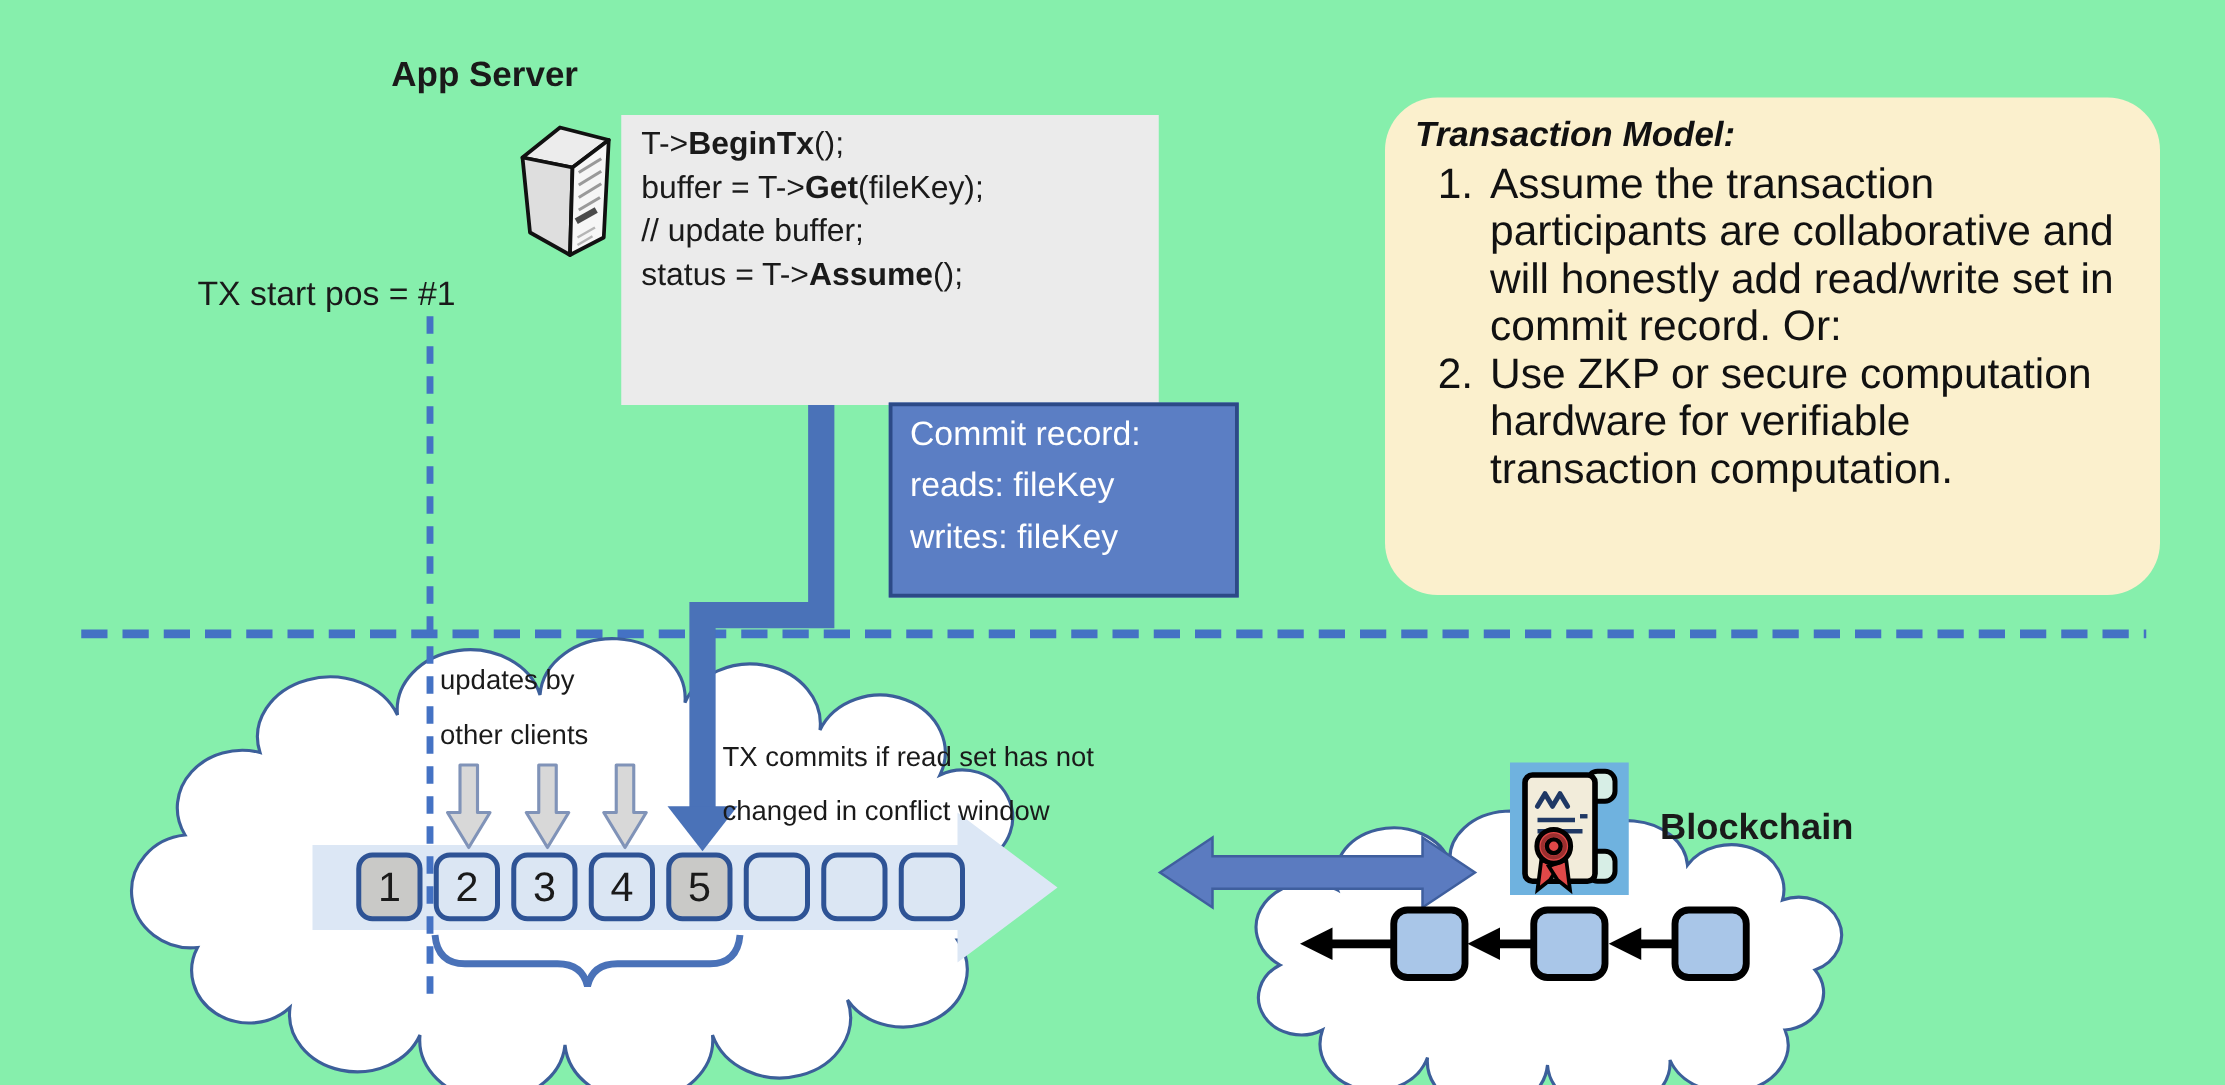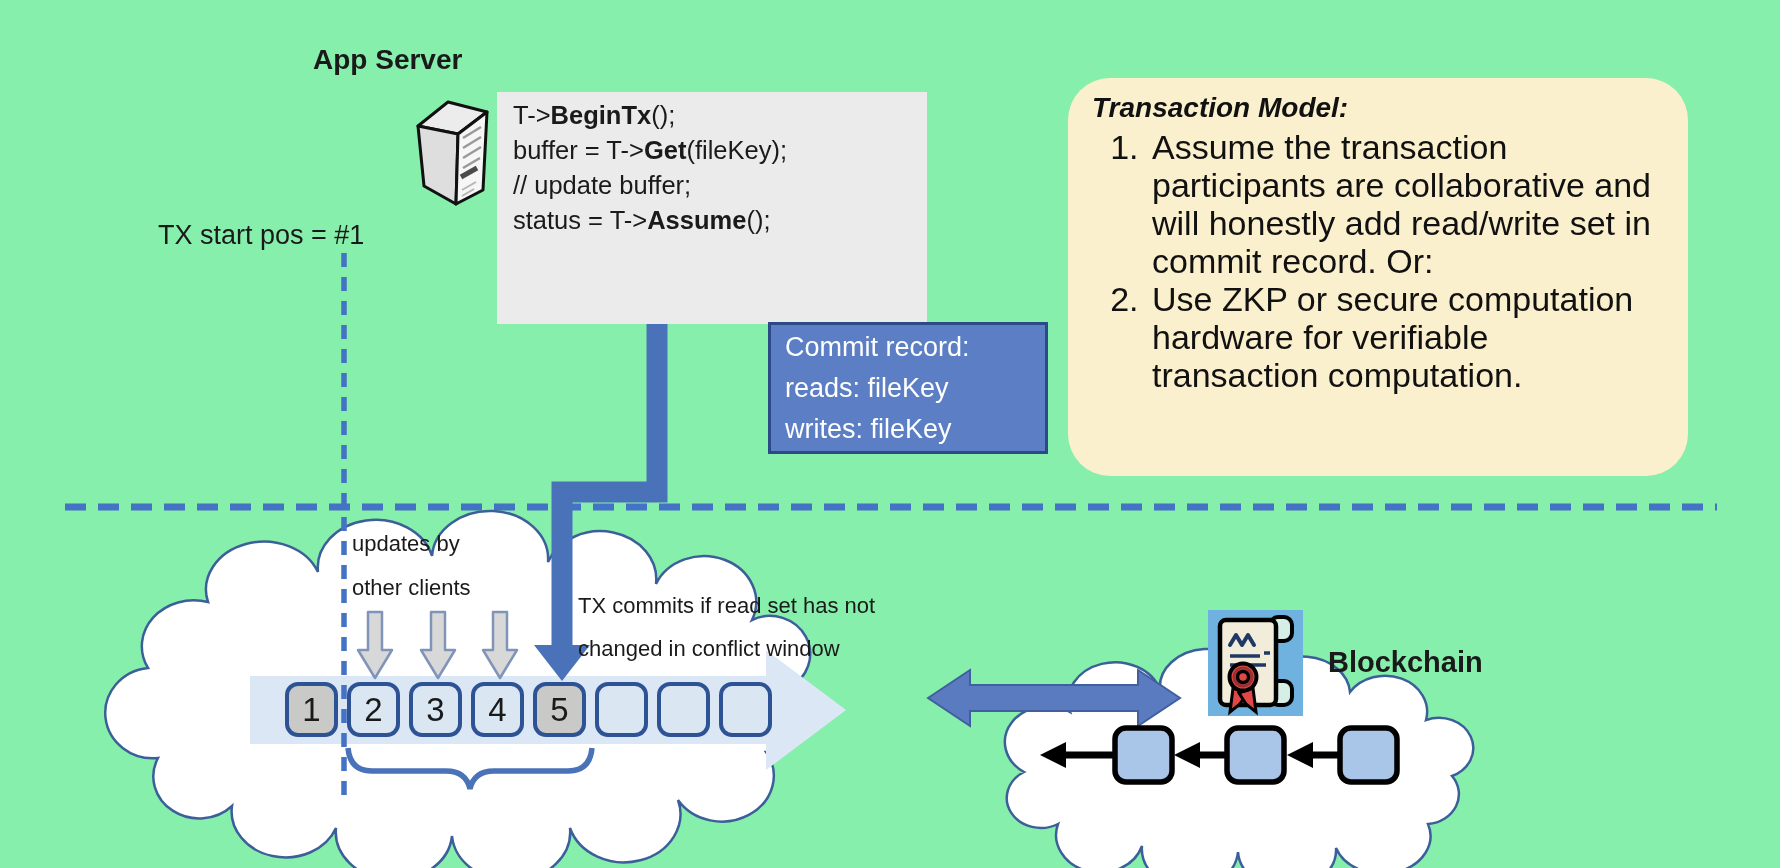--- a/index.html
+++ b/index.html
@@ -5,24 +5,24 @@
   html,body{margin:0;padding:0;background:#fff;}
   #canvas{position:relative;width:1780px;height:868px;background:#86efac;overflow:hidden;
           font-family:"Liberation Sans", sans-serif;color:#1a1a1a;}
   #art{position:absolute;left:0;top:0;}
   .abs{position:absolute;}
   .lbl{white-space:pre-line;line-height:44px;font-size:22px;}
   #app-server-label{left:313px;top:44px;font-size:28px;font-weight:bold;}
   #code-block{left:497px;top:92px;width:430px;height:232px;background:#ebebeb;
               font-size:25.5px;line-height:35px;padding:6px 0 0 16px;box-sizing:border-box;}
   #tx-start-label{left:158px;top:220px;font-size:27px;}
-  #commit-box{left:768px;top:322px;width:280px;height:132px;background:#5b7ec4;
+  #commit-box{left:711px;top:322px;width:280px;height:156px;background:#5b7ec4;
               border:3px solid #2c4a87;box-sizing:border-box;color:#fff;
               font-size:27px;line-height:41px;padding:2px 0 0 14px;}
-  #note-box{left:1068px;top:78px;width:620px;height:398px;background:#fbf0cd;
+  #note-box{left:1108px;top:78px;width:620px;height:398px;background:#fbf0cd;
             border-radius:42px;box-sizing:border-box;padding:14px 28px 0 24px;color:#111;}
   #note-title{font-size:28px;font-weight:bold;font-style:italic;margin:0 0 4px 0;}
   #note-list{margin:0;padding:0 0 0 56px;font-size:34px;line-height:38px;}
   #note-list li{padding-left:4px;margin:0;}
   #updates-label{left:352px;top:522px;}
   #commits-label{left:578px;top:584px;line-height:43px;}
   #conflict-window-label{left:343px;top:792px;width:268px;text-align:center;
                          font-size:28px;font-weight:bold;}
   #blockchain-label{left:1328px;top:646px;font-size:29px;font-weight:bold;}
   .ledger-box{position:absolute;top:682px;width:53px;height:55px;box-sizing:border-box;

